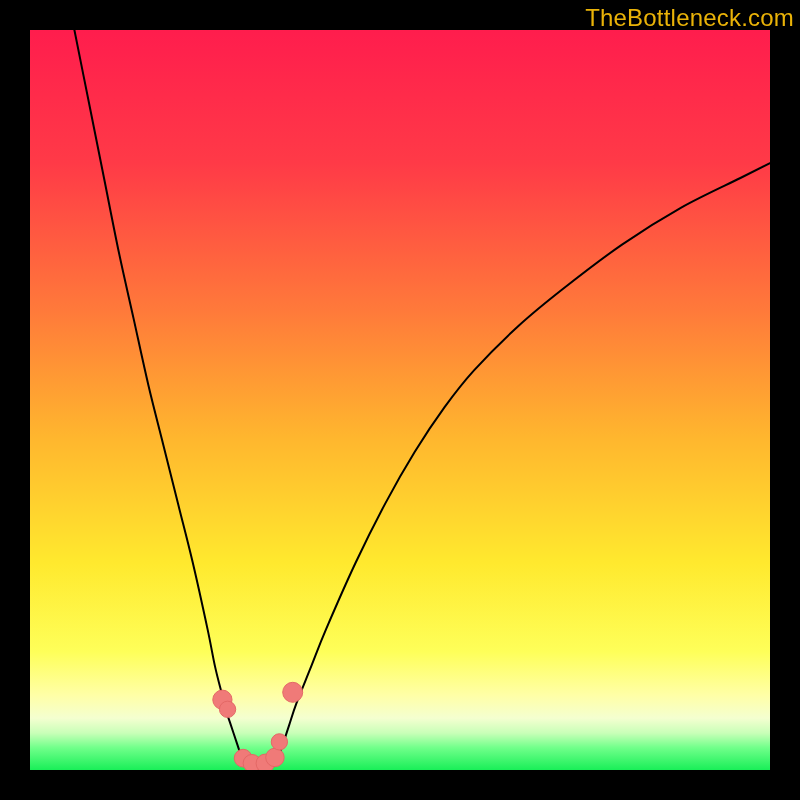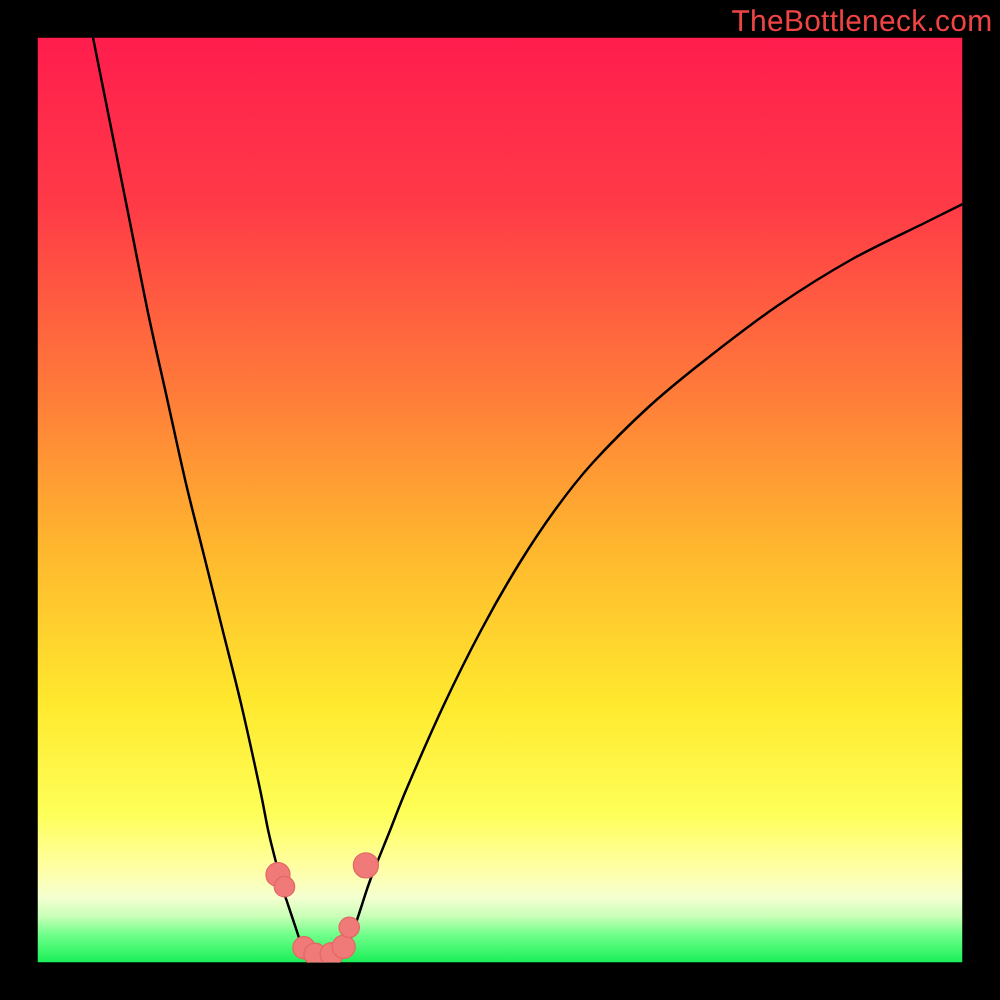--- a/index.html
+++ b/index.html
@@ -23,21 +23,21 @@
     position: absolute;
     left: 0;
     top: 0;
     width: 740px;
     height: 740px;
   }
   .watermark {
     position: absolute;
     top: 4px;
     right: 6px;
-    color: #ef4444;
+    color: #eab308;
     font-size: 24px;
     font-weight: 500;
     letter-spacing: 0.2px;
     user-select: none;
   }
   svg { display: block; }
 </style>
 </head>
 <body>
 

